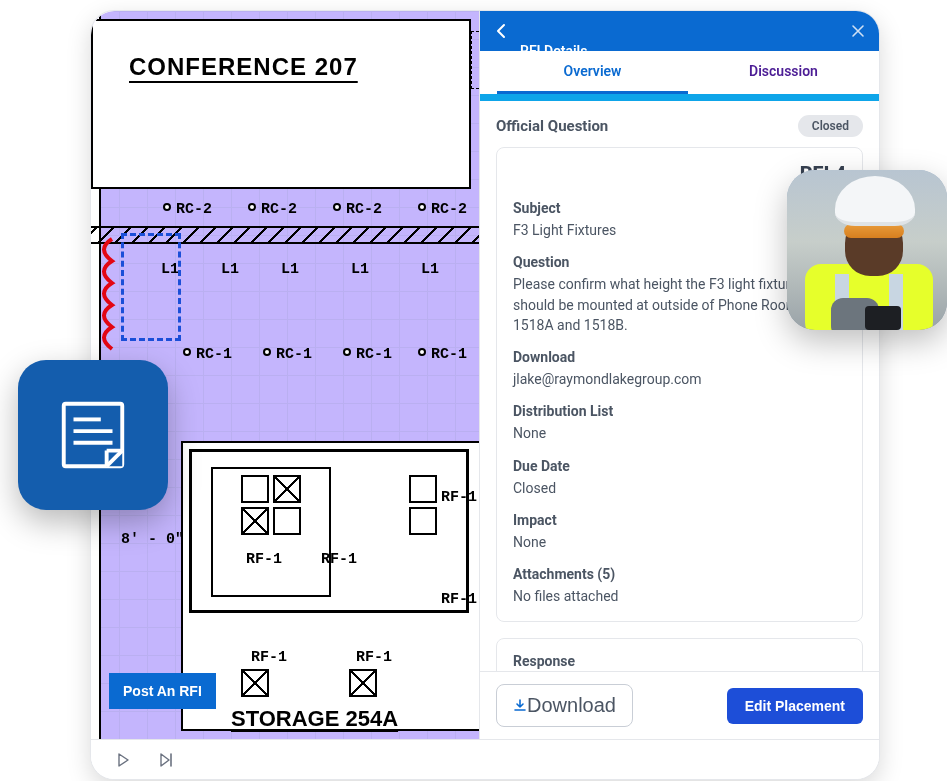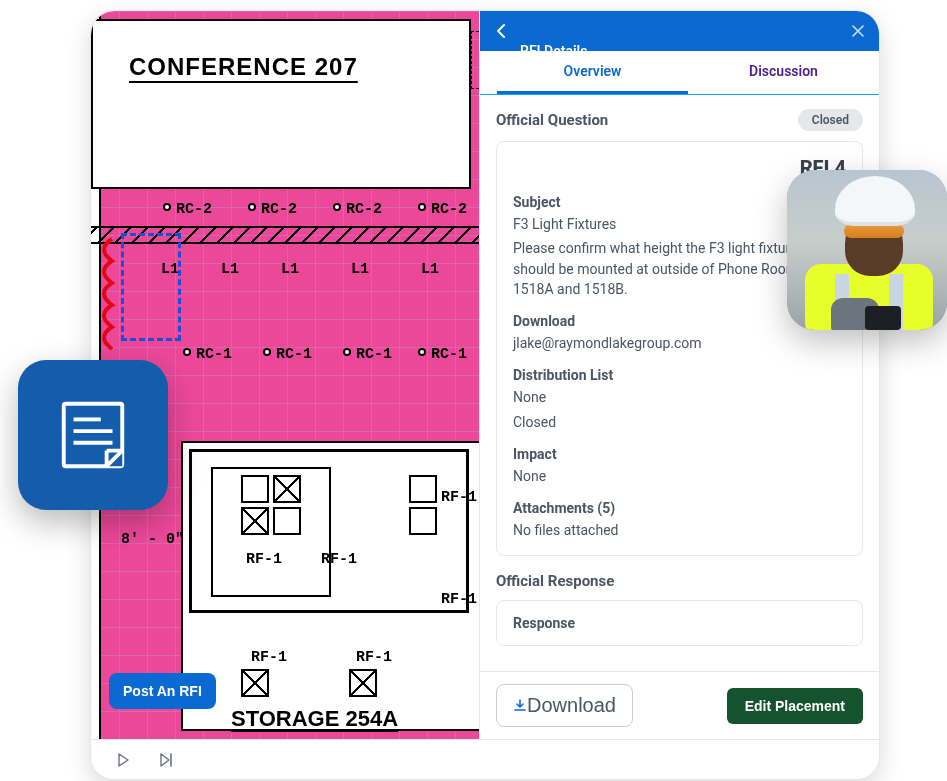--- a/index.html
+++ b/index.html
@@ -25,21 +25,21 @@
   }
   .content-row {
     flex: 1;
     display: flex;
     overflow: hidden;
   }
   
   .blueprint {
     flex: 1;
     position: relative;
-    background: #ec4899;
+    background: #c4b5fd;
     overflow: hidden;
     border-top-left-radius: 24px;
   }
   .bp-grid {
     position:absolute; inset:0;
     background-image:
       linear-gradient(#aaa6db 1px, transparent 1px),
       linear-gradient(90deg, #aaa6db 1px, transparent 1px);
     background-size: 28px 28px;
     opacity:.35;
@@ -98,42 +98,42 @@
                linear-gradient(-45deg,transparent 46%,#000 46% 54%,transparent 54%);}
   .eq1{left:150px; top:464px;} .eq2{left:182px; top:464px;}
   .eq3{left:150px; top:496px;} .eq4{left:182px; top:496px;}
   .eq5{left:318px; top:464px;} .eq6{left:318px; top:496px;}
   .eq7{left:150px; top:658px;} .eq8{left:258px; top:658px;}
   .storage-inner{position:absolute; left:98px; top:438px; width:280px; height:164px; border:3px solid #000;}
   .storage-inner2{position:absolute; left:120px; top:456px; width:120px; height:130px; border:2px solid #000;}
   
   .post-rfi{
     position:absolute; left:18px; bottom:30px;
-    background:#0a6ad1; color:#fff; border:none; border-radius:8px;
+    background:#0a6ad1; color:#fff; border:none; border-radius:0;
     font-size:14px; font-weight:600; padding:10px 14px; cursor:pointer;
   }
   
   .controls-row{
     height:40px; display:flex; align-items:center; gap:24px; padding:0 22px;
     border-top:1px solid #e5e7eb; background:#fff;
   }
   .ctrl-btn{width:20px;height:20px; display:flex; align-items:center; justify-content:center; cursor:pointer; color:#6b7280;}
   
   .panel{
     width:400px; border-left:1px solid #e5e7eb; background:#fff;
     display:flex; flex-direction:column; position:relative;
   }
   .panel-head{
     height:40px; background:#0a6ad1; color:#fff;
     display:flex; align-items:center; gap:10px; padding:0 14px;
   }
   .panel-head .back{color:#fff; cursor:pointer; display:flex;}
   .panel-head .title{font-size:14px; font-weight:600; flex:1;margin-top:39px;}
   .panel-head .close{color:#cfe0f4; cursor:pointer; display:flex;}
-  .tabs{display:flex; border-bottom:1px solid #0ea5e9;padding-left:17px;}
+  .tabs{display:flex; border-bottom:7px solid #0ea5e9;padding-left:17px;}
   .tab{flex:1; text-align:center; padding:12px 0; font-size:14px; font-weight:600; color:#4c1d95; cursor:pointer;}
   .tab.active{color:#0a6ad1; border-bottom:3px solid #0a6ad1;}
   .scroll{flex:1; overflow-y:auto; padding:14px 16px 12px 16px;}
   
   .scroll::-webkit-scrollbar{width:6px;}
   .scroll::-webkit-scrollbar-thumb{background:#cbd2db; border-radius:3px;}
   .sect-head{
     display:flex; align-items:center; justify-content:space-between;
     font-size:15px; font-weight:700; color:#4b5563; margin-bottom:10px;
   }
@@ -153,21 +153,21 @@
     align-items:center; background:#fff;
   }
   .btn-outline{
     border:1px solid #c9ced6; background:#fff; color:#4b5563; border-radius:8px;
     padding:9px 16px; font-size:20px; font-weight:500; cursor:pointer;
     display:flex; align-items:center; gap:0;
   }
   .btn-outline svg{color:#0a6ad1;}
   .spacer{flex:1;}
   .btn-primary{
-    border:none; background:#14532d; color:#fff; border-radius:6px;
+    border:none; background:#1d4ed8; color:#fff; border-radius:6px;
     padding:10px 18px; font-size:14px; font-weight:600; cursor:pointer;
   }
   
   .app-badge{
     position:absolute; left:18px; top:360px; width:150px; height:150px;
     background:#145dad; border-radius:28px;
     display:flex; align-items:center; justify-content:center;
     box-shadow:0 12px 32px rgba(0,0,0,.28);
     z-index: 5;
   }
@@ -307,40 +307,39 @@
           <span>Official Question</span>
           <span class="badge">Closed</span>
         </div>
 
         <div class="card">
           <div class="card-title">RFI 4</div>
 
           <div class="field-label">Subject</div>
           <div class="field-val">F3 Light Fixtures</div>
 
+          <div class="field-label">Question</div>
           <div class="field-val">Please confirm what height the F3 light fixtures should be mounted at outside of Phone Rooms 1518A and 1518B.</div>
 
           <div class="field-label">Download</div>
           <div class="field-val">jlake@raymondlakegroup.com</div>
 
           <div class="field-label">Distribution List</div>
           <div class="field-val">None</div>
 
+          <div class="field-label">Due Date</div>
           <div class="field-val">Closed</div>
 
           <div class="field-label">Impact</div>
           <div class="field-val">None</div>
 
           <div class="field-label">Attachments (5)</div>
           <div class="field-val">No files attached</div>
         </div>
 
-        <div class="sect-head">
-          <span>Official Response</span>
-        </div>
         <div class="card">
           <div class="field-label" style="margin-top:0">Response</div>
 
         </div>
 
       </div>
 
       <div class="footer">
         <button class="btn-outline">
           <svg width="14" height="14" viewBox="0 0 14 14">

